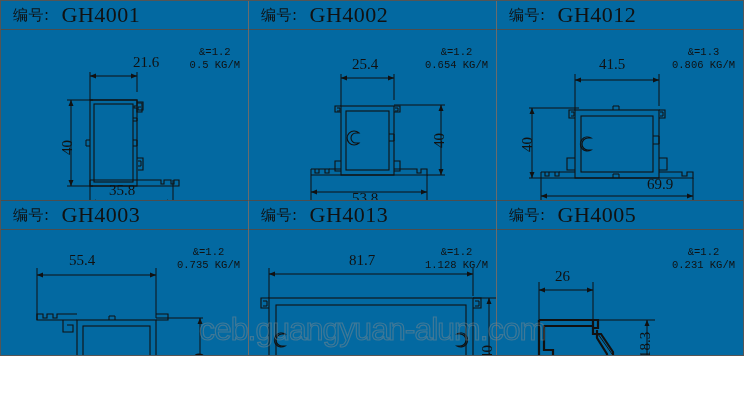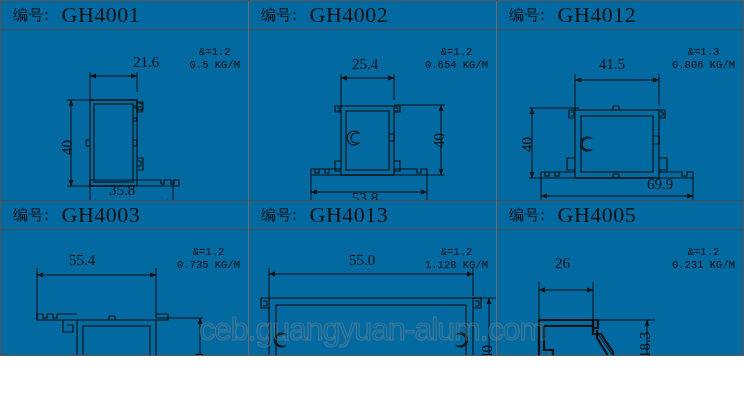--- a/index.html
+++ b/index.html
@@ -396,21 +396,21 @@
 
             <path d="M20 128 h-9 v14 h9" stroke="#111" stroke-width="1.1"></path>
             <path d="M224 128 h9 v14 h-9" stroke="#111" stroke-width="1.1"></path>
 
             <path d="M20 156 H236 V150 H230 V154 H226 V150 H220" stroke="#111" stroke-width="1.1"></path>
             <path d="M20 150 H8 v6 h12" stroke="#111" stroke-width="1.1"></path>
             <line x1="20" y1="150" x2="220" y2="150" stroke="#111" stroke-width="1.1"></line>
             <path d="M118 156 v-6 h6 v6" stroke="#111" stroke-width="1"></path>
           </g>
         </svg>
-        <span class="dimtext" style="left:100px; top:22px;">55.0</span>
+        <span class="dimtext" style="left:100px; top:22px;">81.7</span>
         <span class="dimtext vert" style="left:230px; top:130px;">40</span>
         <span class="dimtext" style="left:81px; top:155px;text-decoration:underline;">123.9</span>
       </div>
     </div>
 
     <div class="cell c3 r2">
       <div class="cell-header">
         <span class="hdr-label">编号:</span>
         <span class="hdr-code">GH4005</span>
       </div>
@@ -441,21 +441,21 @@
             <path d="M118 160 l-6 -2.5 v5 z" fill="#111" stroke="none"></path>
 
             <path d="M42 90 H101 V98 H96 V104 H104 L116 122 V132 H110 V124 L100 108 V100
                      M42 90 V128 H56 V120 H47 V96 H96 V90" stroke="#111" stroke-width="2.2" fill="none" stroke-linejoin="miter"></path>
 
             <path d="M47 96 H96" stroke="#111" stroke-width="1"></path>
             <path d="M96 98 h6" stroke="#111" stroke-width="1"></path>
             <path d="M101 104 l14 20" stroke="#111" stroke-width="1"></path>
           </g>
         </svg>
-        <span class="dimtext" style="left:58px; top:25px;">26</span>
+        <span class="dimtext" style="left:58px; top:38px;">26</span>
         <span class="dimtext vert" style="left:140px; top:128px;">18.3</span>
         <span class="dimtext" style="left:68px; top:139px;">27.5</span>
       </div>
     </div>
 
   </div>
 
   <div class="wm-overlay">
     <div class="watermark">ceb.guangyuan-alum.com</div>
   </div>

